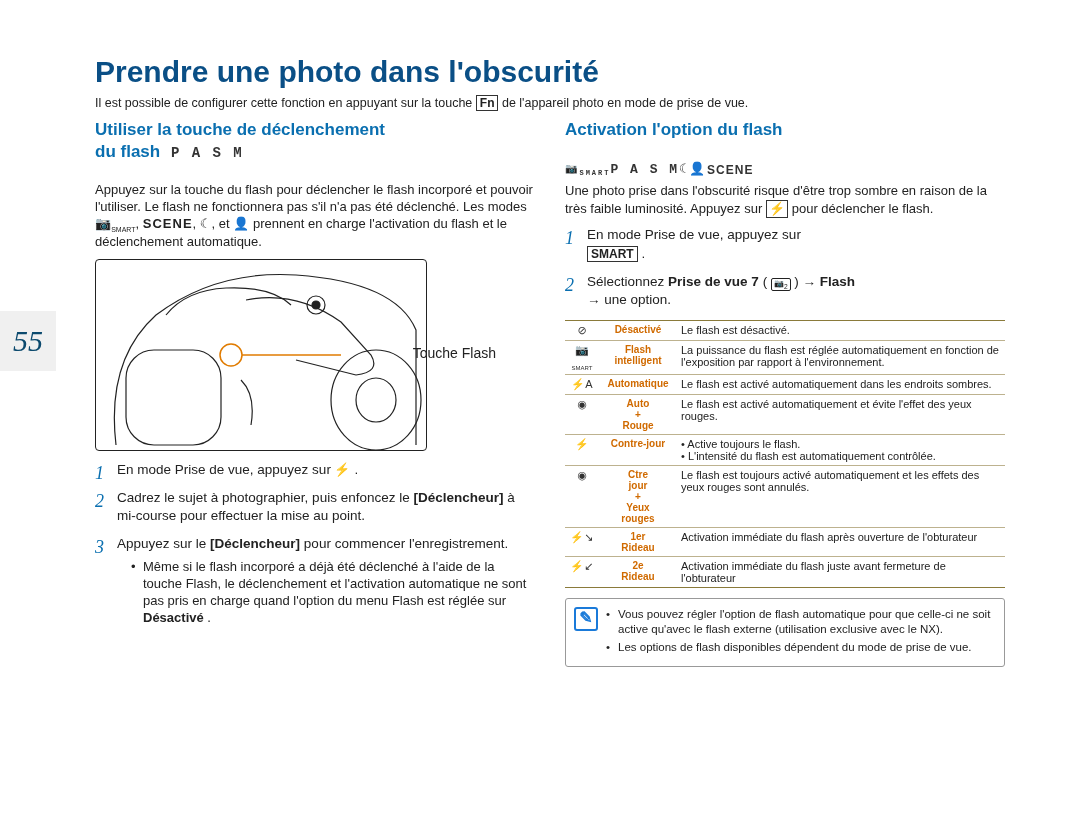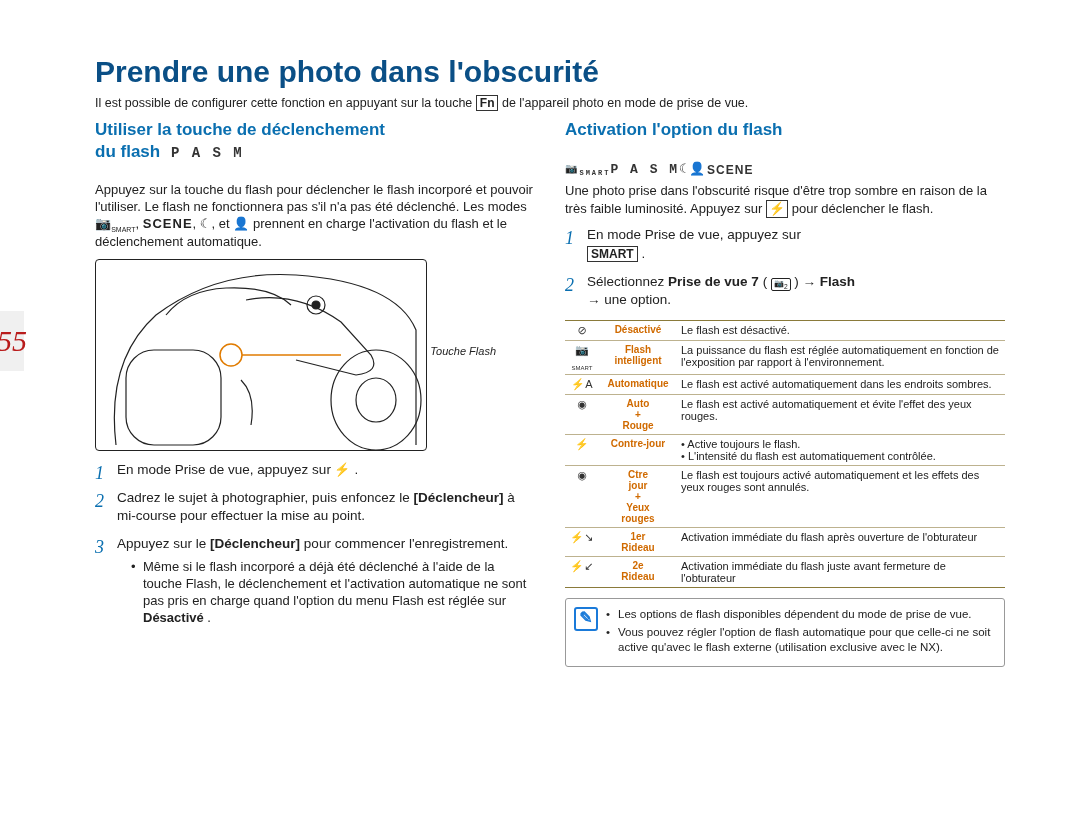--- a/index.html
+++ b/index.html
@@ -1,17 +1,17 @@
 <!DOCTYPE html>
 <html><head>
 <meta charset="utf-8">
 <style>
   html,body{margin:0;padding:0;background:#fff;font-family:Arial,Helvetica,sans-serif;color:#222;font-size:13px;}
   .page{position:relative;width:1080px;height:815px;margin:0 auto;}
-  .tab{position:absolute;left:0;top:311px;width:24px;height:60px;background:#f0f0f0;color:#b91c1c;font-size:30px;font-style:italic;display:flex;align-items:center;justify-content:center;font-family:Georgia,serif;}
+  .tab{position:absolute;left:0;top:311px;width:56px;height:60px;background:#f0f0f0;color:#0c4a6e;font-size:30px;font-style:italic;display:flex;align-items:center;justify-content:center;font-family:Georgia,serif;}
   .content{position:absolute;left:95px;top:55px;width:910px;}
   .mainTitle{color:#0a4f86;font-size:30px;font-weight:bold;margin:0 0 6px 0;}
   .intro{font-size:12.5px;margin-bottom:8px;}
   .cols{display:flex;gap:30px;}
   .col{flex:1;min-width:0;}
   .sectTitle{color:#0a6fb0;font-size:17px;font-weight:bold;margin:0 0 20px 0;line-height:1.25;}
   .modeRow{font-family:"Courier New",monospace;font-weight:bold;font-size:13px;letter-spacing:2px;color:#333;margin-bottom:6px;display:flex;align-items:flex-end;}
   .para{font-size:13px;line-height:1.3;margin-bottom:8px;}
   .sceneBadge{font-family:"Arial Narrow",Arial;font-weight:bold;letter-spacing:1px;}
   .scene2{font-size:12px;}
@@ -80,21 +80,21 @@
               <ellipse cx="280" cy="140" rx="45" ry="50"></ellipse>
               <ellipse cx="280" cy="140" rx="20" ry="22"></ellipse>
               <rect x="30" y="90" width="95" height="95" rx="28"></rect>
               <path d="M145 120 Q160 135 155 165"></path>
             </g>
             <g stroke="#e07b00" stroke-width="1.5" fill="none">
               <circle cx="135" cy="95" r="11"></circle>
               <line x1="146" y1="95" x2="245" y2="95"></line>
             </g>
           </svg>
-          <div style="position:absolute;right:-70px;top:85px;font-size:11px;font-style:italic;">Touche Flash</div>
+          <div style="position:absolute;right:-70px;top:85px;font-size:14px;">Touche Flash</div>
         </div>
 
         <ol class="steps">
           <li>
             <span>En mode Prise de vue, appuyez sur </span>
             <span class="flashKey">⚡</span>
             <span>.</span>
           </li>
           <li>
             <span>Cadrez le sujet à photographier, puis enfoncez le </span>
@@ -189,20 +189,20 @@
                 <td class="ic">⚡↙</td>
                 <td class="lab">2e<br>Rideau</td>
                 <td class="desc">Activation immédiate du flash juste avant fermeture de l'obturateur</td>
               </tr>
             </tbody>
         </table>
 
         <div class="noteBox">
           <div class="noteIcon">✎</div>
           <ul id="notes-list">
+              <li>Vous pouvez régler l'option de flash automatique pour que celle-ci ne soit active qu'avec le flash externe (utilisation exclusive avec le NX).</li>
               <li>Les options de flash disponibles dépendent du mode de prise de vue.</li>
-              <li>Vous pouvez régler l'option de flash automatique pour que celle-ci ne soit active qu'avec le flash externe (utilisation exclusive avec le NX).</li>
             </ul>
         </div>
       </div>
     </div>
   </div>
 </div>
 
 </body></html>

